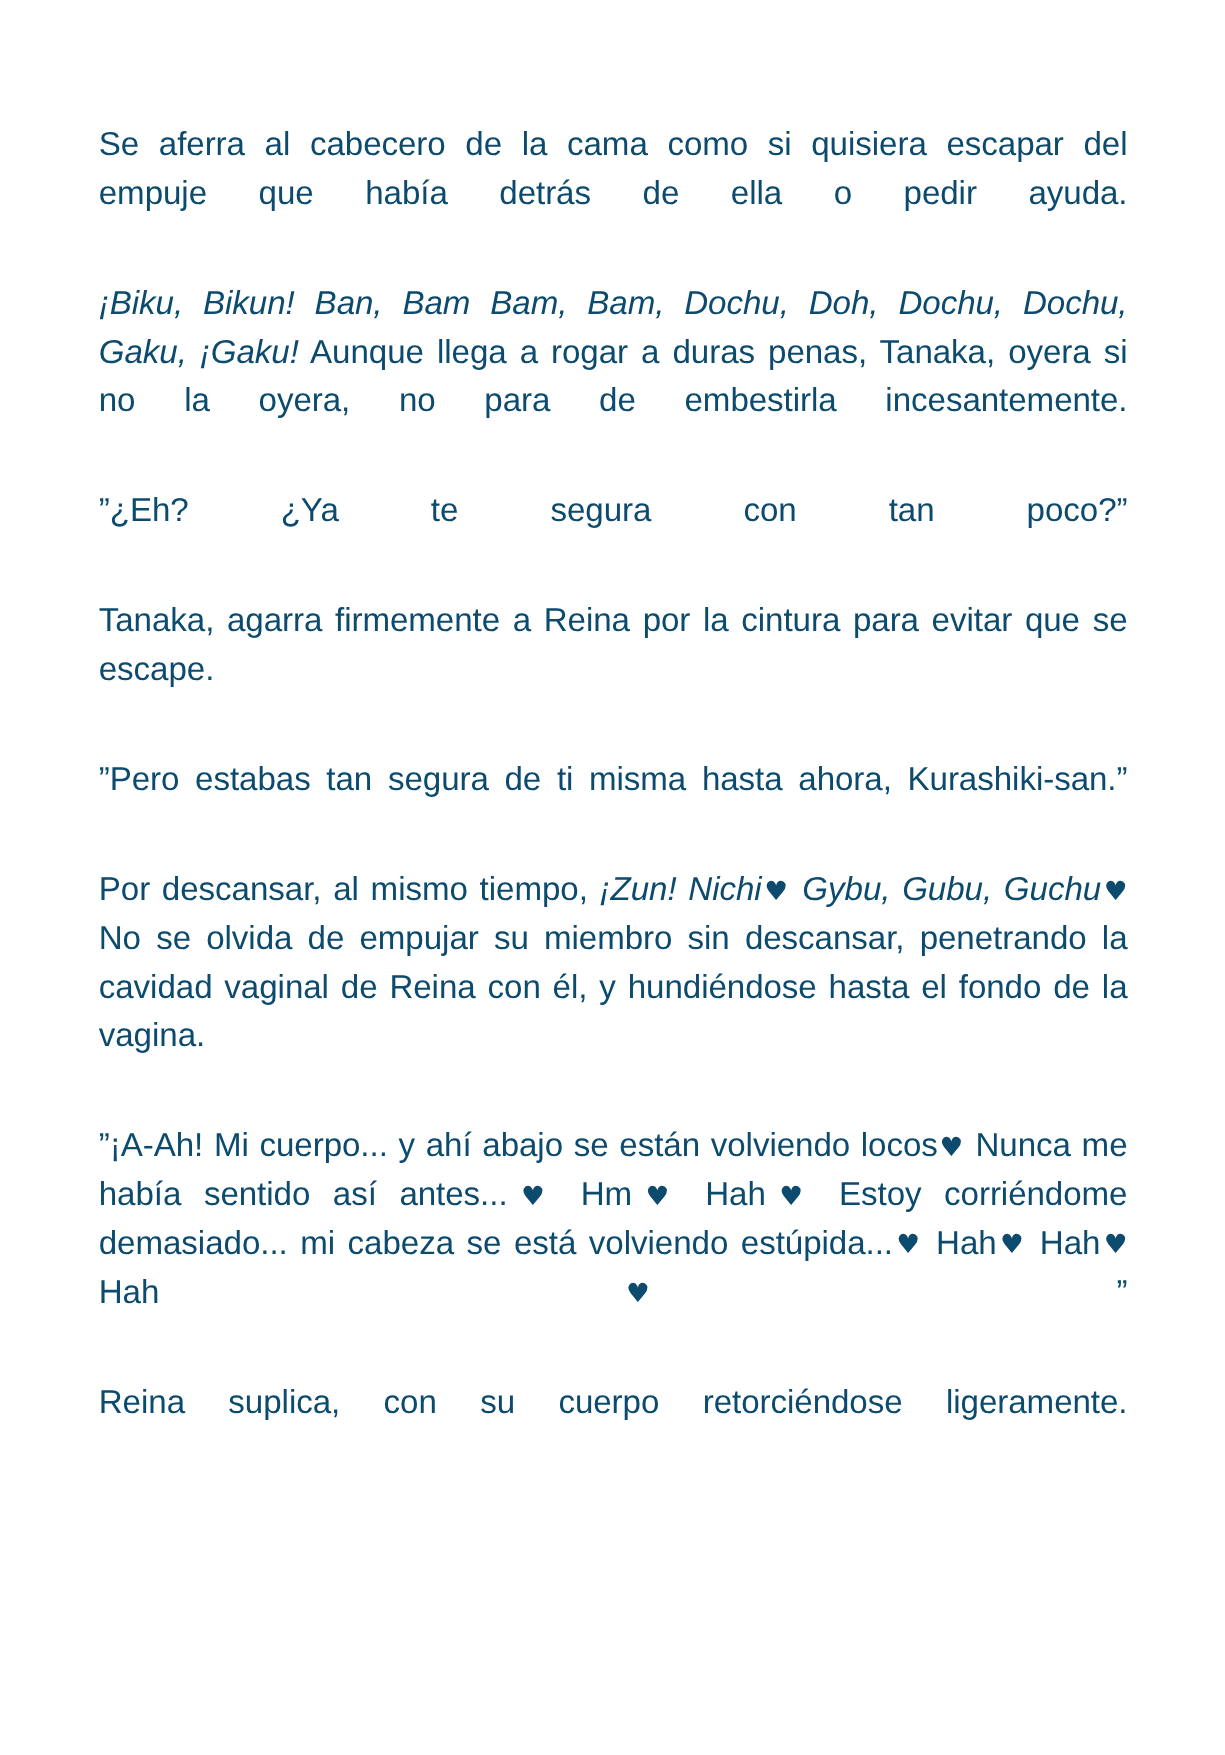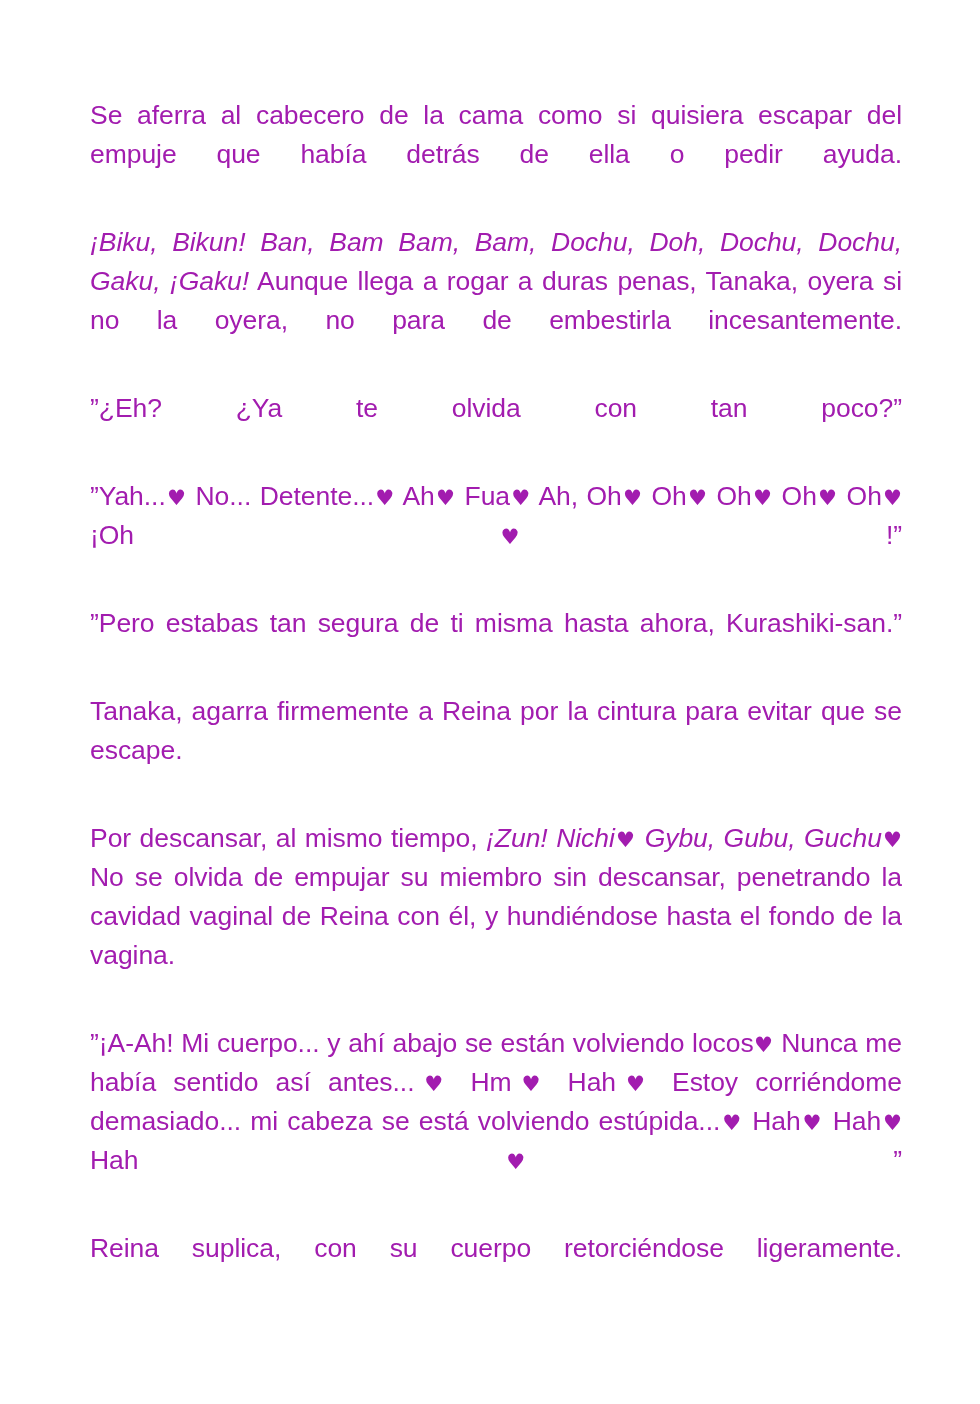--- a/index.html
+++ b/index.html
@@ -18,29 +18,29 @@
     box-sizing: border-box;
     width: 980px;
     height: 1404px;
     padding: 96px 78px 0 78px;
     background: #ffffff;
   }
   .doc-body {
     width: 824px;
   }
   p.para {
-    margin: 0 0 10px 12px;
+    margin: 0 0 10px 1px;
     font-size: 26.5px;
     line-height: 39px;
     text-align: justify;
     text-justify: inter-word;
     letter-spacing: -0.05px;
     word-spacing: 0px;
     hyphens: none;
-    color: #a21caf;
+    color: #0c4a6e;
   }
   p.para:last-child {
     margin-bottom: 0;
   }
   
   p.para::after {
     content: "";
     display: inline-block;
     width: 100%;
   }
@@ -60,27 +60,26 @@
 <body>
 
 <div id="page">
   <div class="doc-body">
 
     <p class="para">Se aferra al cabecero de la cama como si quisiera escapar del empuje que había detrás de ella o pedir ayuda.</p>
 
 
     <p class="para"><em class="ono">¡Biku, Bikun! Ban, Bam Bam, Bam, Dochu, Doh, Dochu, Dochu, Gaku, ¡Gaku!</em><span> Aunque llega a rogar a duras penas, Tanaka, oyera si no la oyera, no para de embestirla incesantemente.</span></p>
 
-    <p class="para">”¿Eh? ¿Ya te olvida con tan poco?”</p>
+    <p class="para">”¿Eh? ¿Ya te segura con tan poco?”</p>
 
-    <p class="para">”Yah...<span class="hrt">♥</span> No... Detente...<span class="hrt">♥</span> Ah<span class="hrt">♥</span> Fua<span class="hrt">♥</span> Ah, Oh<span class="hrt">♥</span> Oh<span class="hrt">♥</span> Oh<span class="hrt">♥</span> Oh<span class="hrt">♥</span> Oh<span class="hrt">♥</span> ¡Oh<span class="hrt">♥</span>!”</p>
+
+    <p class="para">Tanaka, agarra firmemente a Reina por la cintura para evitar que se escape.</p>
 
     <p class="para">”Pero estabas tan segura de ti misma hasta ahora, Kurashiki-san.”</p>
-
-    <p class="para">Tanaka, agarra firmemente a Reina por la cintura para evitar que se escape.</p>
 
     <p class="para"><span>Por descansar, al mismo tiempo, </span><em class="ono">¡Zun! Nichi<span class="hrt">♥</span> Gybu, Gubu, Guchu<span class="hrt">♥</span></em><span> No se olvida de empujar su miembro sin descansar, penetrando la cavidad vaginal de Reina con él, y hundiéndose hasta el fondo de la vagina.</span></p>
 
     <p class="para">”¡A-Ah! Mi cuerpo... y ahí abajo se están volviendo locos<span class="hrt">♥</span> Nunca me había sentido así antes...<span class="hrt">♥</span> Hm<span class="hrt">♥</span> Hah<span class="hrt">♥</span> Estoy corriéndome demasiado... mi cabeza se está volviendo estúpida...<span class="hrt">♥</span> Hah<span class="hrt">♥</span> Hah<span class="hrt">♥</span> Hah<span class="hrt">♥</span>”</p>
 
     <p class="para">Reina suplica, con su cuerpo retorciéndose ligeramente.</p>
 
   </div>
 </div>
 

